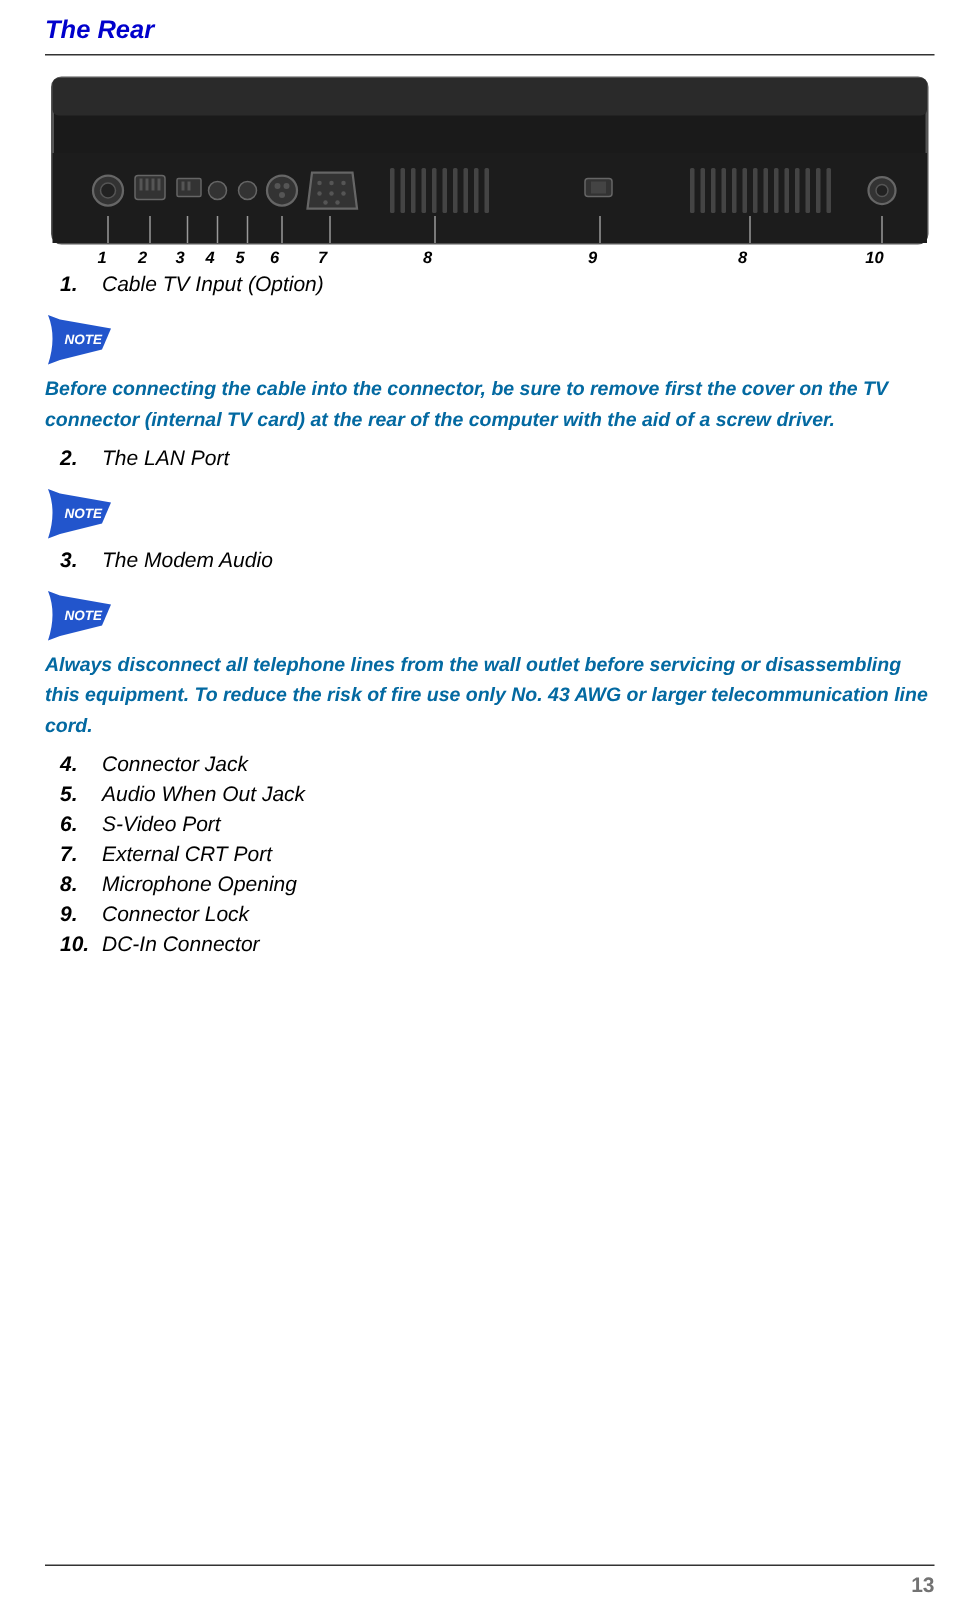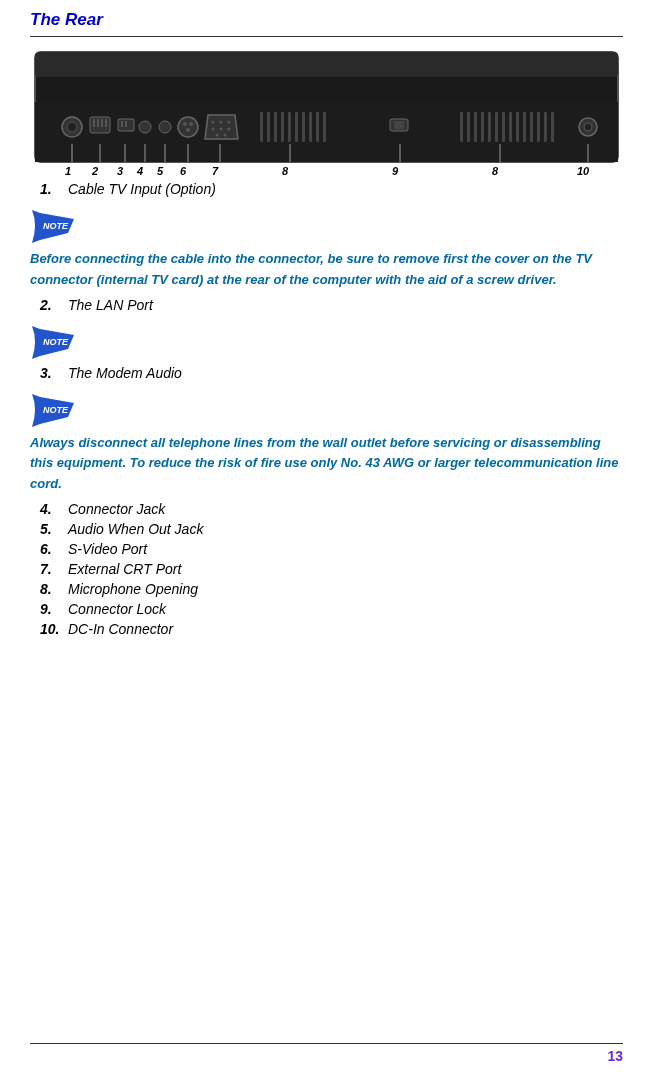--- a/index.html
+++ b/index.html
@@ -81,21 +81,21 @@
       margin-bottom: 6px;
       padding-left: 0;
     }
 
     .page-footer {
       position: absolute;
       bottom: 10px;
       right: 30px;
       font-size: 14px;
       font-weight: bold;
-      color: #6d28d9;
+      color: #737373;
       border-top: 1px solid #333;
       width: calc(100% - 60px);
       text-align: right;
       padding-top: 4px;
     }
 
     
     .laptop-svg-container {
       width: 100%;
       height: 130px;

